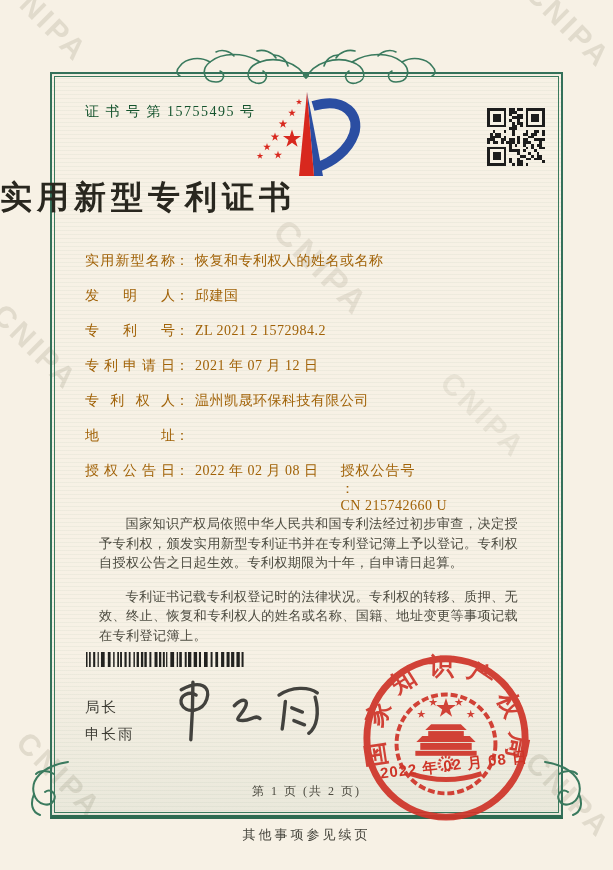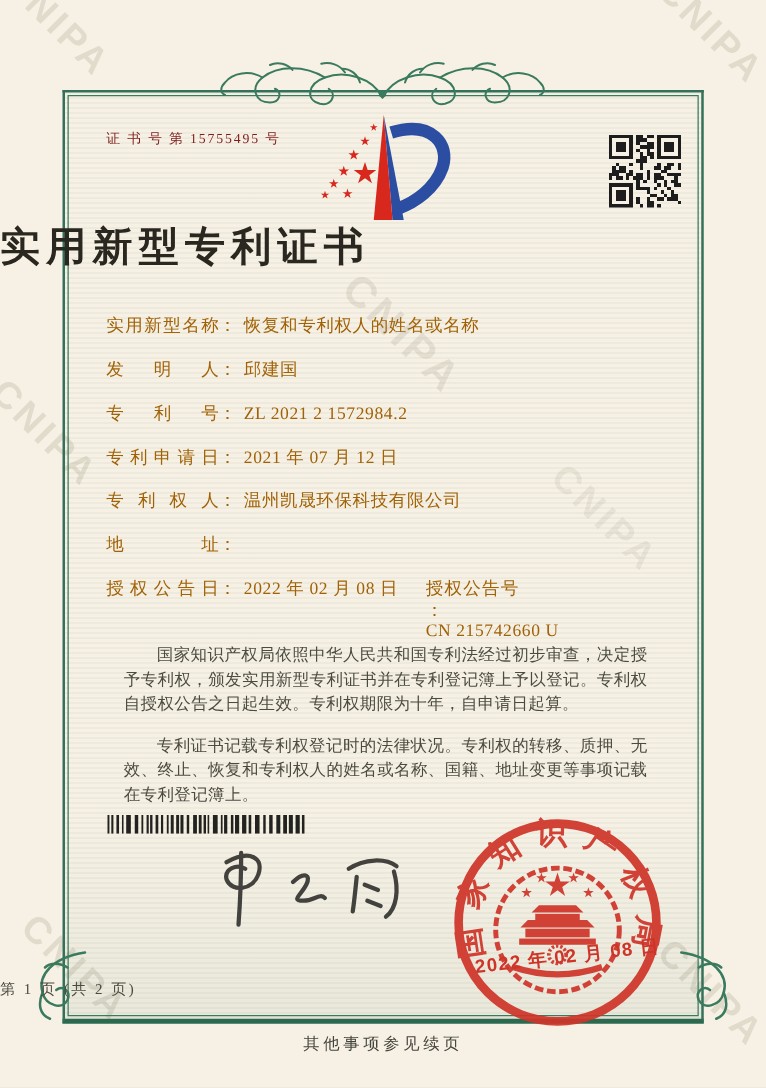--- a/index.html
+++ b/index.html
@@ -19,40 +19,40 @@
     position:absolute;left:50px;top:72px;width:509px;height:741px;z-index:1;
     border:2px solid #34715a;border-bottom:4px solid #2c6a50;
     background:
       linear-gradient(to bottom, rgba(60,112,86,0) 78%, rgba(60,112,86,0.07)),
       repeating-linear-gradient(to bottom, rgba(60,112,86,0.05) 0 1px, rgba(60,112,86,0) 1px 4px);
   }
   .frame::before{
     content:"";position:absolute;inset:2px;border:1px solid #3a7a5e;pointer-events:none;
   }
   .abs{position:absolute;z-index:2;}
-  .cert-no{left:85px;top:103px;font-size:11px;letter-spacing:1.5px;color:#7f1d1d;}
+  .cert-no{left:85px;top:103px;font-size:14px;letter-spacing:1.5px;color:#14532d;}
   .title{left:0;width:613px;top:176px;font-size:32px;font-weight:700;
          letter-spacing:5px;color:#29271f;}
   .fields{left:85px;top:252px;width:452px;font-size:14px;color:#a16207;}
   .frow{display:flex;align-items:baseline;height:20px;margin-bottom:15px;white-space:nowrap;}
   .flabel{display:inline-block;width:90px;text-align:justify;text-align-last:justify;}
   .fcolon{display:inline-block;margin-right:6px;}
   .fvalue{letter-spacing:0.5px;}
   .fpair2{margin-left:22px;display:inline-flex;align-items:baseline;flex-direction:column;}
   .fpair2 .flabel{width:auto;letter-spacing:1px;text-align-last:auto;}
   .paras{left:85px;top:500px;width:447px;font-size:13.2px;line-height:19.5px;
          text-align:justify;color:#4c4b40;}
   .paras p{margin:14px;text-indent:2em;letter-spacing:0.3px;}
   .officer{left:85px;top:694px;font-size:14.5px;line-height:27px;color:#3f3e36;letter-spacing:2px;}
   .sig{left:160px;top:672px;}
   .seal{left:357px;top:649px;z-index:3;opacity:0.93;}
   .seal-date{left:366px;top:756px;width:176px;text-align:center;z-index:4;
      transform:rotate(-6.5deg);font-size:15px;font-weight:700;color:#ce3427;letter-spacing:1px;
      font-family:"Liberation Sans","DejaVu Sans",sans-serif;}
-  .page-info{left:0;width:613px;top:783px;text-align:left;font-size:12px;
+  .page-info{left:0;width:613px;top:783px;text-align:center;font-size:12px;
      letter-spacing:2px;color:#4c4b40;}
   .cont-note{left:0;width:613px;top:826px;text-align:center;font-size:13px;
      letter-spacing:3px;color:#45443c;z-index:2;}
   .ornament{left:156px;top:44px;z-index:2;}
   .corner{z-index:2;}
   .qr{left:487px;top:108px;}
   .logo{left:250px;top:90px;}
   .barcode{left:85px;top:652px;}
 </style>
 </head>
@@ -335,20 +335,24 @@
       <rect x="119.0039807678666" y="0" width="3.6374915407039223" height="15" fill="#22221f"></rect>
       <rect x="125.5920214775484" y="0" width="1.9711180231533945" height="15" fill="#22221f"></rect>
       <rect x="130.34527955660596" y="0" width="2.754785373294726" height="15" fill="#22221f"></rect>
       <rect x="136.06144066457637" y="0" width="3.187974699027836" height="15" fill="#22221f"></rect>
       <rect x="141.55697304434142" y="0" width="3.043557641794905" height="15" fill="#22221f"></rect>
       <rect x="146.0879162839148" y="0" width="3.194899290893227" height="15" fill="#22221f"></rect>
       <rect x="151.43911693650296" y="0" width="3.353691892093048" height="15" fill="#22221f"></rect>
       <rect x="156.54517007078974" y="0" width="2.027235166961327" height="15" fill="#22221f"></rect>
     </svg>
 
+  <div class="abs officer">
+    <div>局长</div>
+    <div>申长雨</div>
+  </div>
 
   <svg class="abs sig" width="170" height="78" viewBox="0 0 160 70">
     <g fill="none" stroke="#2b2b28" stroke-width="3.2" stroke-linecap="round" opacity="0.88">
       <path d="M20,15 C38,5 48,12 44,24 C40,36 24,38 20,28 C18,20 28,16 34,20"></path>
       <path d="M31,8 C31,26 30,48 29,62"></path>
       <path d="M70,30 C78,22 84,24 80,32 C76,40 68,44 78,44 C86,44 90,38 94,42"></path>
       <path d="M112,20 C124,12 140,12 148,18"></path>
       <path d="M118,26 C117,36 116,46 115,52"></path>
       <path d="M146,22 C150,36 148,50 140,56"></path>
       <path d="M124,32 L134,36"></path>

